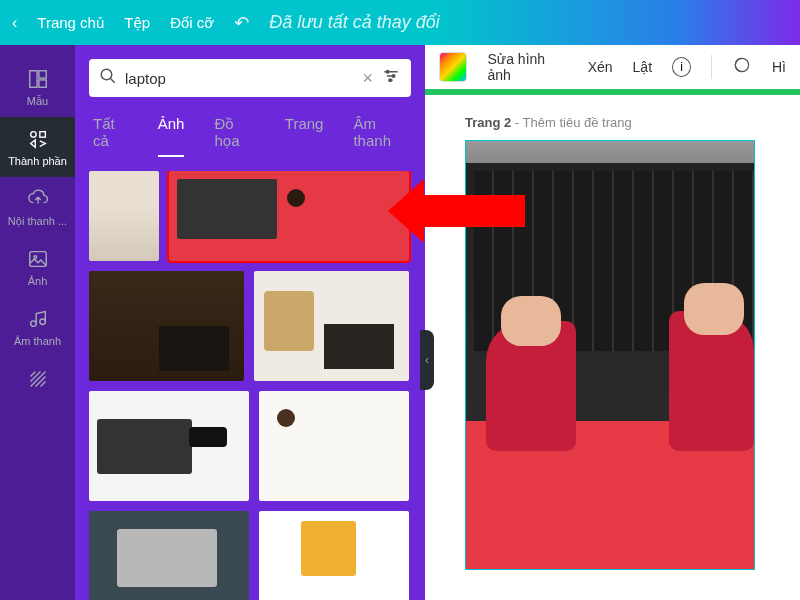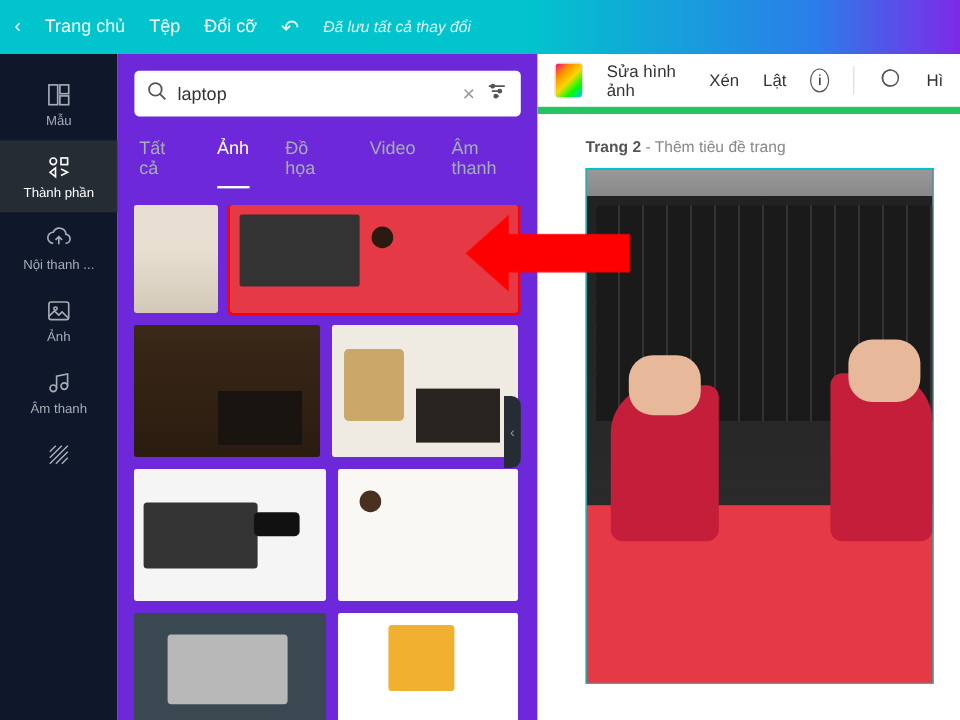--- a/index.html
+++ b/index.html
@@ -1,23 +1,23 @@
 <!DOCTYPE html>
 <html><head>
 <meta charset="utf-8">
 <style>
 *{margin:0;padding:0;box-sizing:border-box;font-family:-apple-system,BlinkMacSystemFont,'Segoe UI',sans-serif}
 body{width:800px;height:600px;overflow:hidden;background:#fff}
 .top-bar{height:45px;background:linear-gradient(90deg,#01c4cc 0%,#01c4cc 55%,#2b7de9 85%,#7d2ae8 100%);display:flex;align-items:center;padding:0 12px;color:#fff;gap:20px}
 .top-back{font-size:16px;cursor:pointer}
 .top-item{font-size:15px;cursor:pointer}
-.top-saved{font-style:italic;opacity:0.85;font-size:13px}
+.top-saved{font-style:italic;opacity:0.85;font-size:18px}
 .undo{font-size:18px;opacity:0.9}
 .main{display:flex;height:555px}
-.sidebar{width:98px;background:#0f172a;display:flex;flex-direction:column;align-items:center;padding-top:12px}
+.sidebar{width:75px;background:#4c1d95;display:flex;flex-direction:column;align-items:center;padding-top:12px}
 .side-item{width:100%;display:flex;flex-direction:column;align-items:center;padding:10px 0;color:#a6adb5;cursor:pointer;gap:4px}
 .side-item.active{background:#252c33;color:#fff}
 .side-ico{width:24px;height:24px;display:flex;align-items:center;justify-content:center}
 .side-lbl{font-size:11px;text-align:center}
 .search-panel{width:350px;background:#6d28d9;display:flex;flex-direction:column;padding:14px 14px 0 14px}
 .search-wrap{background:#fff;border-radius:4px;height:40px;display:flex;align-items:center;padding:0 10px;gap:8px}
 .search-ico{color:#555}
 .search-input{flex:1;border:none;outline:none;font-size:15px;color:#333}
 .search-clear{color:#999;font-size:18px;cursor:pointer}
 .search-filter{color:#555;cursor:pointer}
@@ -151,21 +151,21 @@
             <path d="M4 7h16M7 12h10M10 17h4"></path>
             <circle cx="8" cy="7" r="1.5" fill="currentColor"></circle>
             <circle cx="15" cy="12" r="1.5" fill="currentColor"></circle>
             <circle cx="11" cy="17" r="1.5" fill="currentColor"></circle>
           </svg></span>
     </div>
     <div class="tabs">
       <span class="tab">Tất cả</span>
       <span class="tab active">Ảnh</span>
       <span class="tab">Đồ họa</span>
-      <span class="tab">Video</span>
+      <span class="tab">Trang</span>
       <span class="tab">Âm thanh</span>
     </div>
     <div class="grid">
       <div class="row">
         <div class="thumb th-a"></div>
         <div class="thumb th-b"></div>
       </div>
       <div class="row">
         <div class="thumb th-c"></div>
         <div class="thumb th-d"></div>

